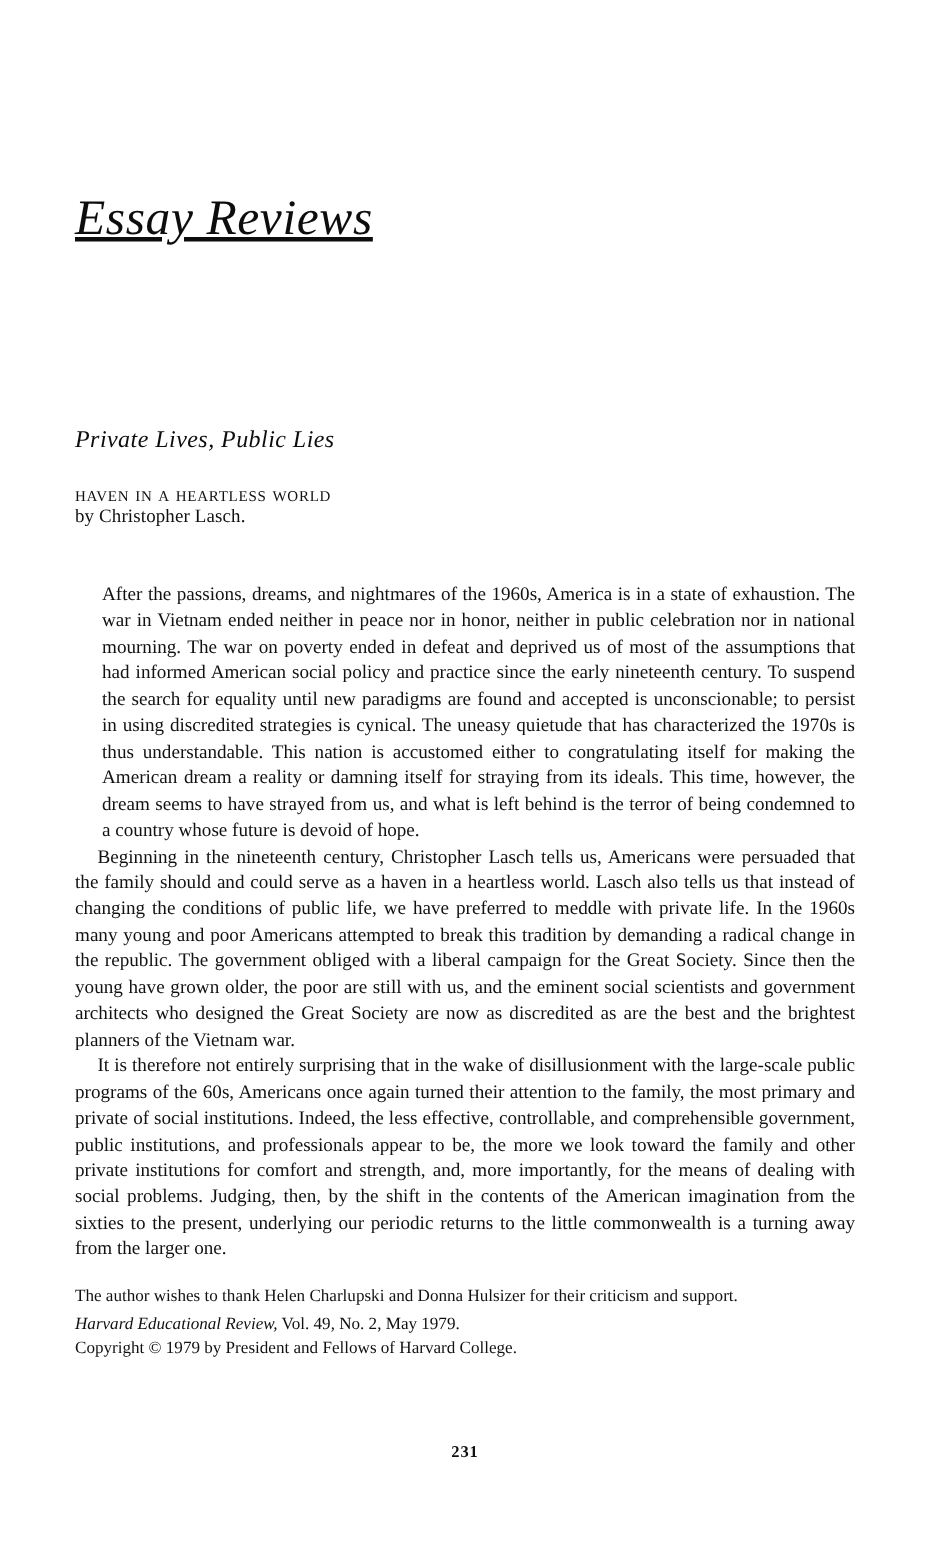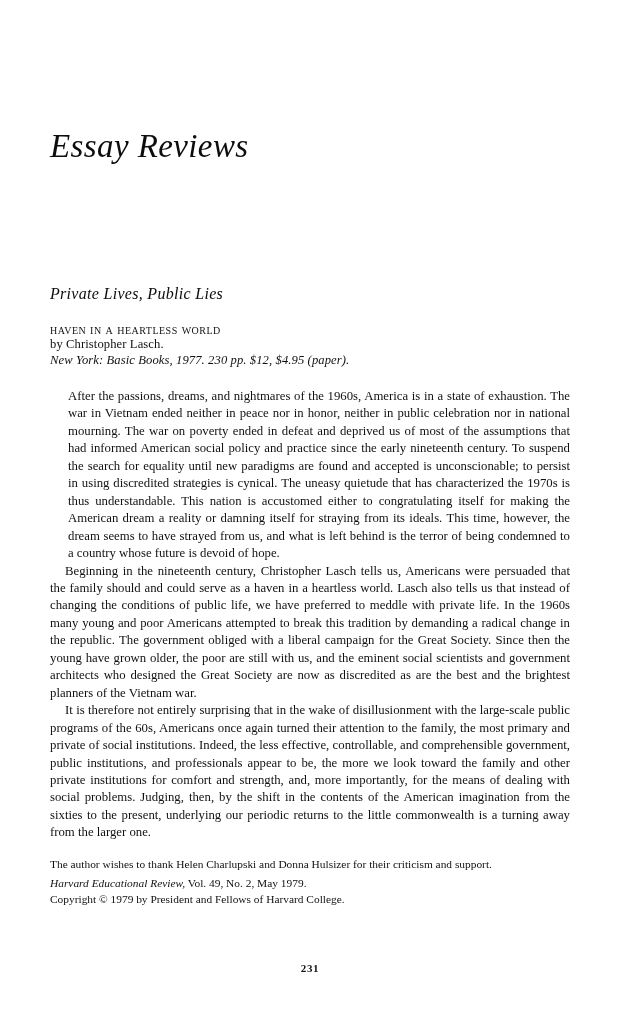--- a/index.html
+++ b/index.html
@@ -33,20 +33,21 @@
     position: absolute;
     top: 128px;
     left: 0;
     font-size: 33px;
     font-style: italic;
     font-weight: normal;
     letter-spacing: 0.4px;
     line-height: 1.1;
     margin: 0;
     color: #0d0d0d;
+    text-decoration: underline;
   }
 
   
   .review-title {
     position: absolute;
     top: 285px;
     left: 0;
     font-size: 16px;
     font-style: italic;
     font-weight: normal;
@@ -147,21 +148,20 @@
 <div class="page">
   <div class="content">
 
     <h1 class="section-title">Essay Reviews</h1>
 
     <h2 class="review-title">Private Lives, Public Lies</h2>
 
     <div class="citation">
       <span class="book-title">Haven in a Heartless World</span>
       <span class="book-author">by Christopher Lasch.</span>
-      <span class="book-pub">New York: Basic Books, 1977. 230 pp. $12, $4.95 (paper).</span>
     </div>
 
     <div class="body-text">
       <p class="first">After the passions, dreams, and nightmares of the 1960s, America is in a state of exhaustion. The war in Vietnam ended neither in peace nor in honor, neither in public celebration nor in national mourning. The war on poverty ended in defeat and deprived us of most of the assumptions that had informed American social policy and practice since the early nineteenth century. To suspend the search for equality until new paradigms are found and accepted is unconscionable; to persist in using discredited strategies is cynical. The uneasy quietude that has characterized the 1970s is thus understandable. This nation is accustomed either to congratulating itself for making the American dream a reality or damning itself for straying from its ideals. This time, however, the dream seems to have strayed from us, and what is left behind is the terror of being condemned to a country whose future is devoid of hope.</p>
       <p>Beginning in the nineteenth century, Christopher Lasch tells us, Americans were persuaded that the family should and could serve as a haven in a heartless world. Lasch also tells us that instead of changing the conditions of public life, we have preferred to meddle with private life. In the 1960s many young and poor Americans attempted to break this tradition by demanding a radical change in the republic. The government obliged with a liberal campaign for the Great Society. Since then the young have grown older, the poor are still with us, and the eminent social scientists and government architects who designed the Great Society are now as discredited as are the best and the brightest planners of the Vietnam war.</p>
       <p>It is therefore not entirely surprising that in the wake of disillusionment with the large-scale public programs of the 60s, Americans once again turned their attention to the family, the most primary and private of social institutions. Indeed, the less effective, controllable, and comprehensible government, public institutions, and professionals appear to be, the more we look toward the family and other private institutions for comfort and strength, and, more importantly, for the means of dealing with social problems. Judging, then, by the shift in the contents of the American imagination from the sixties to the present, underlying our periodic returns to the little commonwealth is a turning away from the larger one.</p>
     </div>
 
     <div class="footnote">
       <p class="thanks">The author wishes to thank Helen Charlupski and Donna Hulsizer for their criticism and support.</p>

